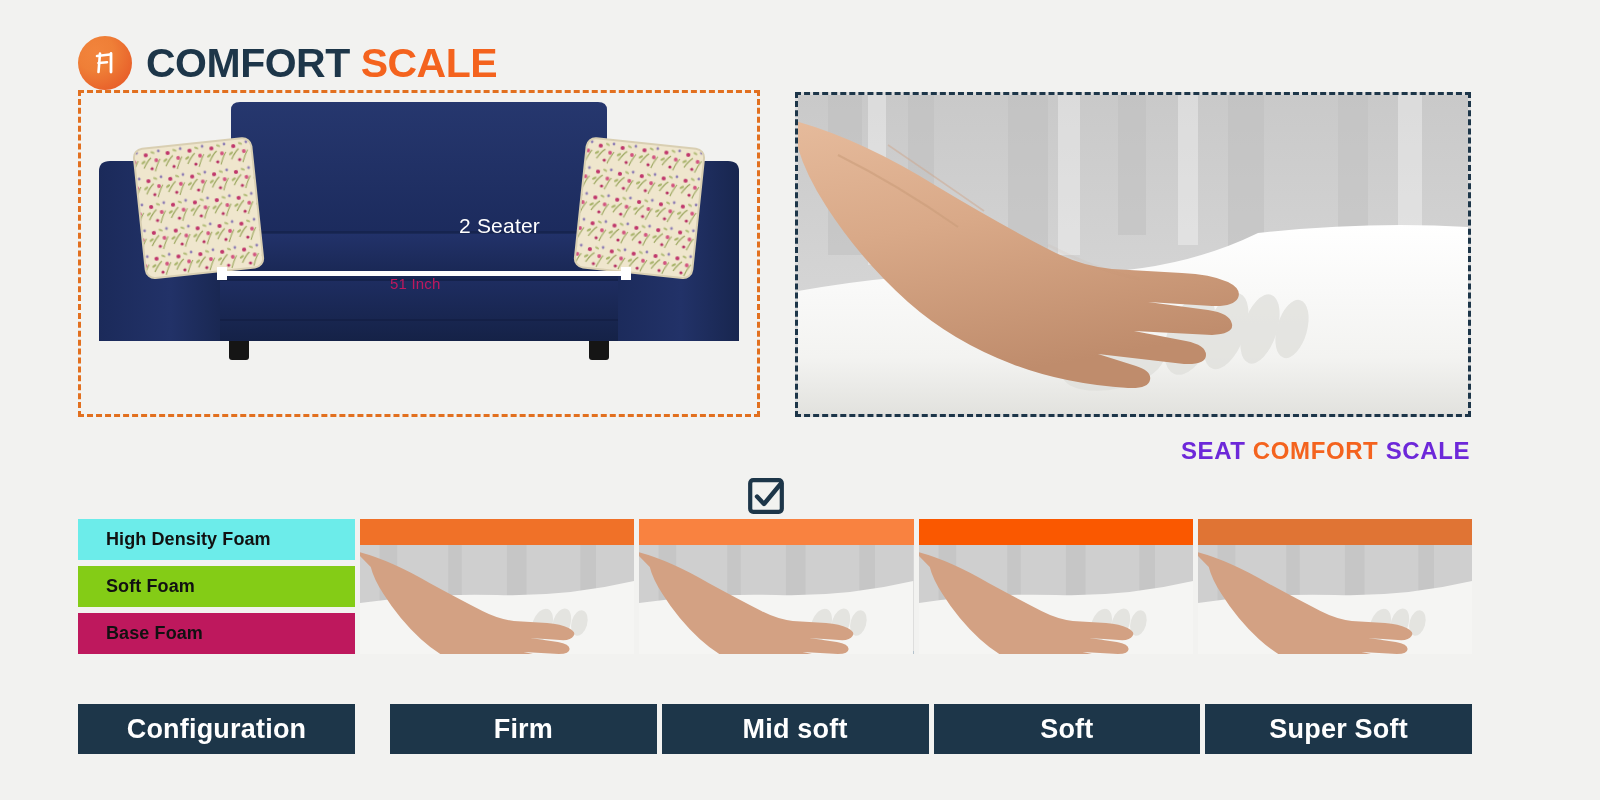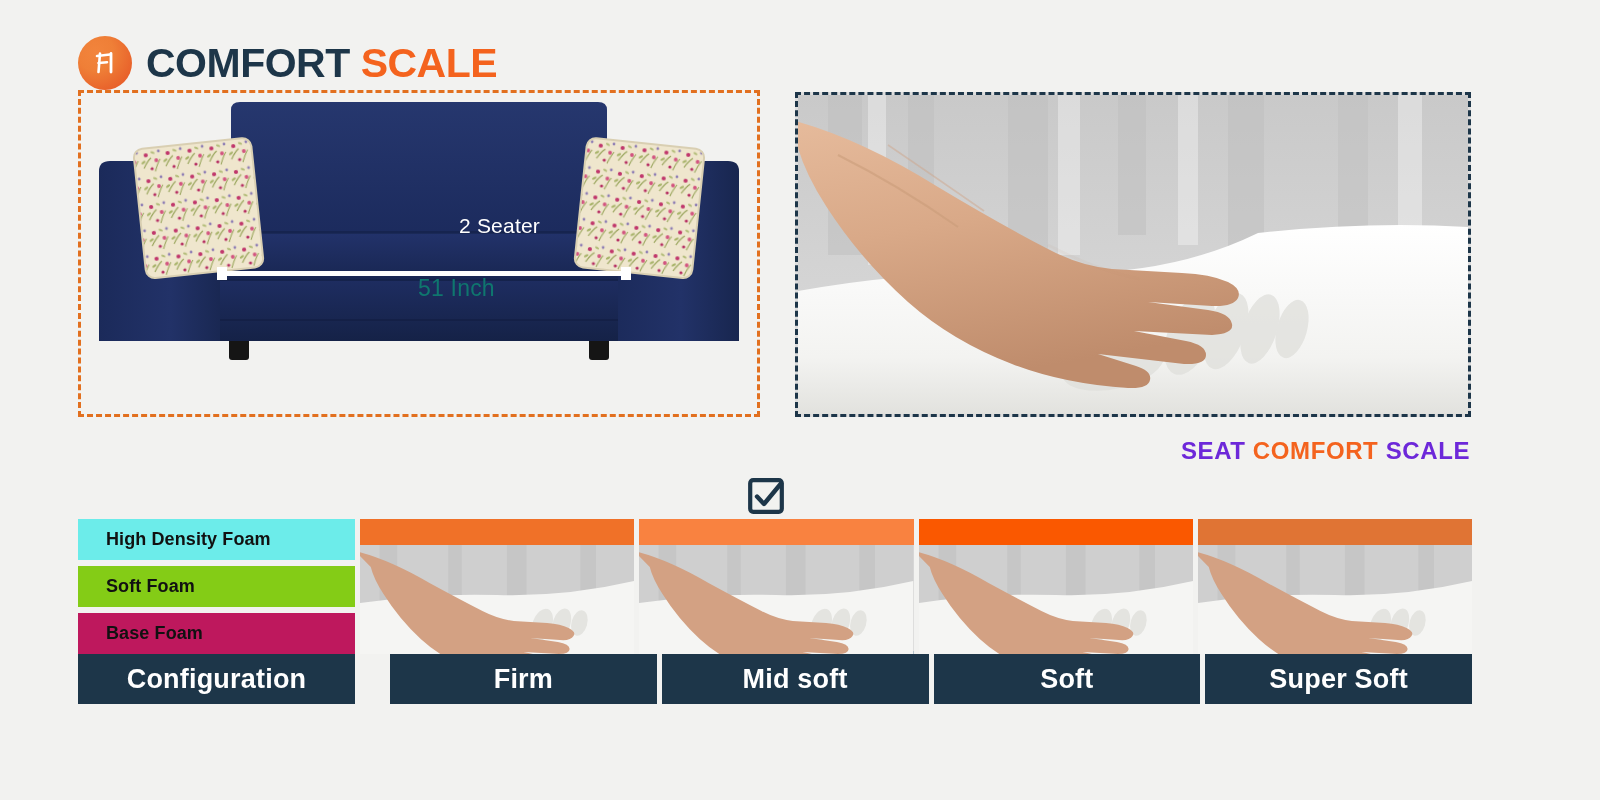--- a/index.html
+++ b/index.html
@@ -55,21 +55,21 @@
   }
   .measure-line::before { left: -4px; }
   .measure-line::after { right: -4px; }
 
   .lbl-seater {
     position: absolute; left: 348px; top: 121px;
     color: #fff; font-size: 21px; font-weight: 400; letter-spacing: .2px; margin-left: 30px;
   }
   .lbl-inch {
     position: absolute; left: 309px; top: 182px;
-    color: #0f766e; font-size: 23px; font-weight: 400; letter-spacing: .2px; margin-left: 28px;
+    color: #be185d; font-size: 15px; font-weight: 400; letter-spacing: .2px;
   }
 
   
   .foam-panel {
     position: absolute;
     left: 795px; top: 92px;
     width: 676px; height: 325px;
     border: 3px dashed #1d3649;
     overflow: hidden;
     background: #dedede;
@@ -129,21 +129,21 @@
   .comfort-cell.selected { box-shadow: inset 0 -3px 0 #8fa8bd, inset 3px 0 0 #ffffff; }
   .comfort-cell .topbar {
     position: absolute; left: 0; right: 0; top: 0;
     height: 26px;
   }
   .mini-scene { position: absolute; left:0; right:0; top: 26px; bottom: 0; overflow: hidden; }
 
   
   .footer-row {
     position: absolute;
-    left: 78px; top: 654px;
+    left: 78px; top: 704px;
     width: 1394px;
     display: flex; gap: 5px;
   }
   .footer-cell {
     height: 50px;
     background: #1d3649;
     display: flex; align-items: center; justify-content: center;
     color: #fff; font-size: 27px; font-weight: bold;
     letter-spacing: .2px;
   }

